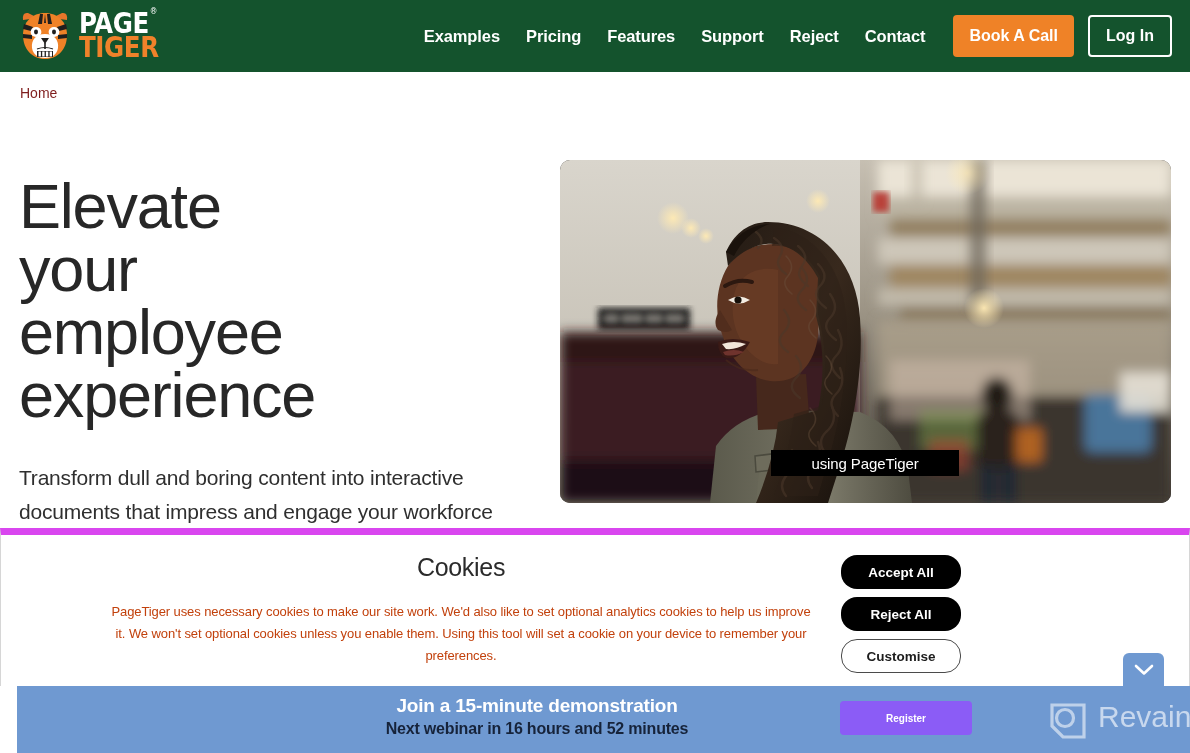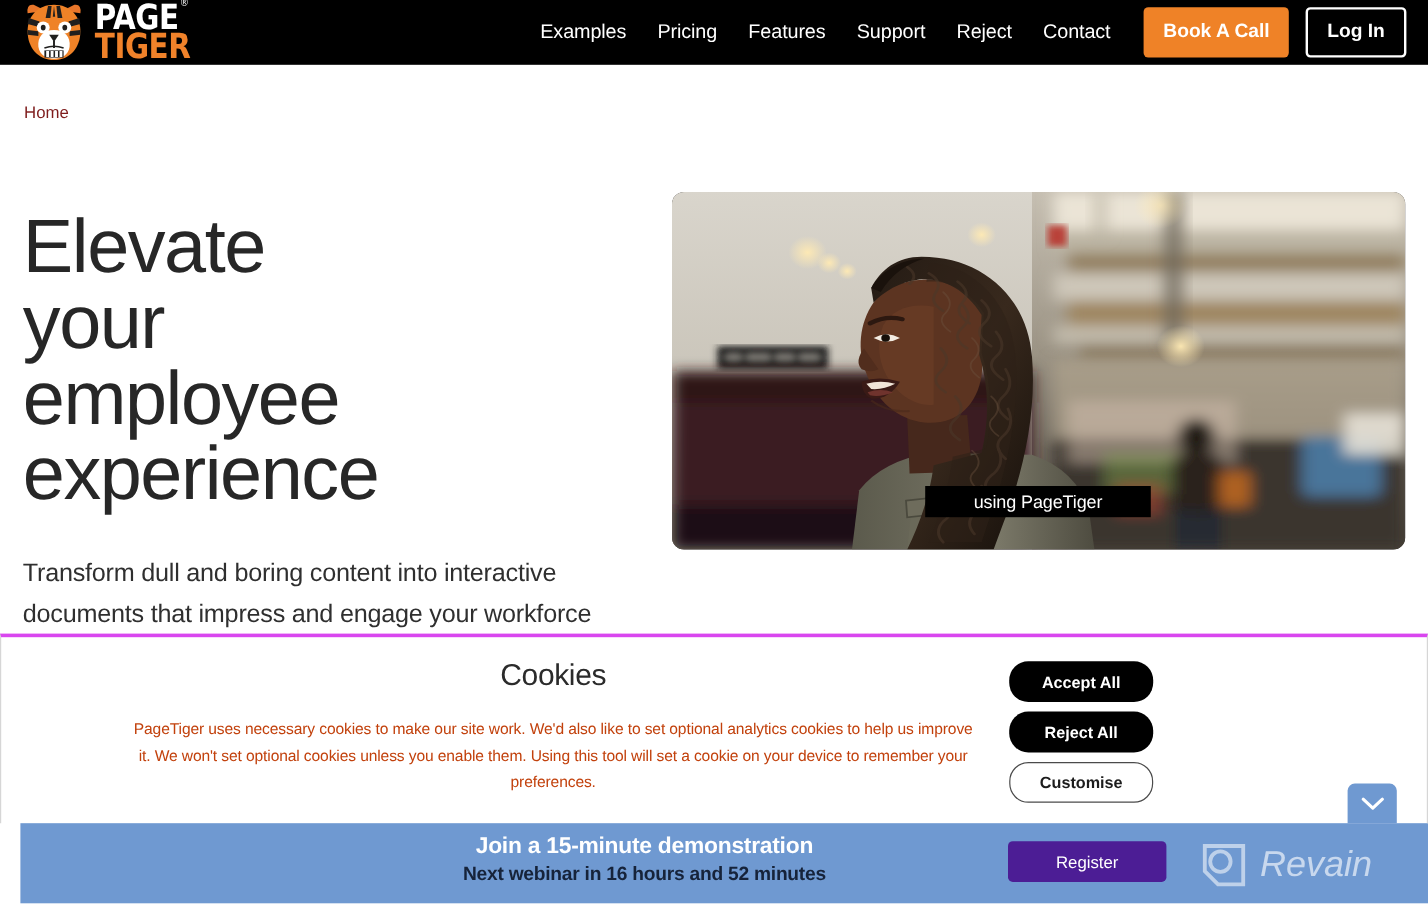--- a/index.html
+++ b/index.html
@@ -15,22 +15,22 @@
     width: 1190px;
     height: 753px;
     background: #ffffff;
   }
 
   
   #header {
     position: absolute;
     top: 0; left: 0;
     width: 1190px;
-    height: 54px;
-    background: #000000;
+    height: 72px;
+    background: #14532d;
     display: flex;
     align-items: center;
   }
   #logo {
     display: flex;
     align-items: center;
     margin-left: 18px;
     height: 56px;
     cursor: pointer;
   }
@@ -68,21 +68,21 @@
 
   #nav {
     display: flex;
     align-items: center;
     margin-left: auto;
     height: 100%;
   }
   .nav-link {
     color: #ffffff;
     font-size: 16.5px;
-    font-weight: normal;
+    font-weight: bold;
     text-decoration: none;
     padding: 0 13px;
     white-space: nowrap;
     cursor: pointer;
     letter-spacing: -0.1px;
   }
   #book-call-btn {
     background: #ef8227;
     color: #ffffff;
     font-size: 16px;
@@ -148,21 +148,21 @@
     width: 490px;
     letter-spacing: -0.2px;
   }
 
   
   #hero-media {
     position: absolute;
     top: 160px;
     left: 560px;
     width: 611px;
-    height: 298px;
+    height: 343px;
     border-radius: 10px;
     overflow: hidden;
     background: #2a2724;
   }
   #hero-media svg { display: block; width: 100%; height: 100%; }
   #media-caption {
     position: absolute;
     left: 211px;
     bottom: 27px;
     width: 188px;
@@ -177,21 +177,21 @@
   }
 
   
   #cookie-banner {
     position: absolute;
     left: 0px;
     top: 528px;
     width: 1190px;
     height: 158px;
     background: #ffffff;
-    border-top: 3px solid #d946ef;
+    border-top: 7px solid #d946ef;
     border-left: 1px solid #d6d6d6;
     border-right: 1px solid #d6d6d6;
     z-index: 10;
   }
   #cookie-text-col {
     position: absolute;
     left: 110px;
     top: 18px;
     width: 700px;
     text-align: center;
@@ -282,38 +282,36 @@
     font-weight: bold;
     color: #16233a;
     letter-spacing: -0.2px;
   }
   #register-btn {
     position: absolute;
     left: 840px;
     top: 701px;
     width: 132px;
     height: 34px;
-    background: #4c1d95;
-    color: #ffffff;
-    font-size: 14px;
-    font-weight: normal;
+    background: #8b5cf6;
+    color: #ffffff;
+    font-size: 10px;
+    font-weight: bold;
     border: none;
     border-radius: 4px;
     cursor: pointer;
     z-index: 12;
     font-family: "Liberation Sans", sans-serif;
   }
   #revain-watermark {
     position: absolute;
-    left: 999px;
+    left: 1047px;
     top: 700px;
     display: flex;
-    align-items: center;
     z-index: 12;
-    font-style: italic;
   }
   #revain-mark { width: 42px; height: 42px; }
   #revain-label {
     margin-left: 9px;
     font-size: 30px;
     color: rgba(255,255,255,0.62);
     letter-spacing: 0px;
   }
 </style>
 </head>

